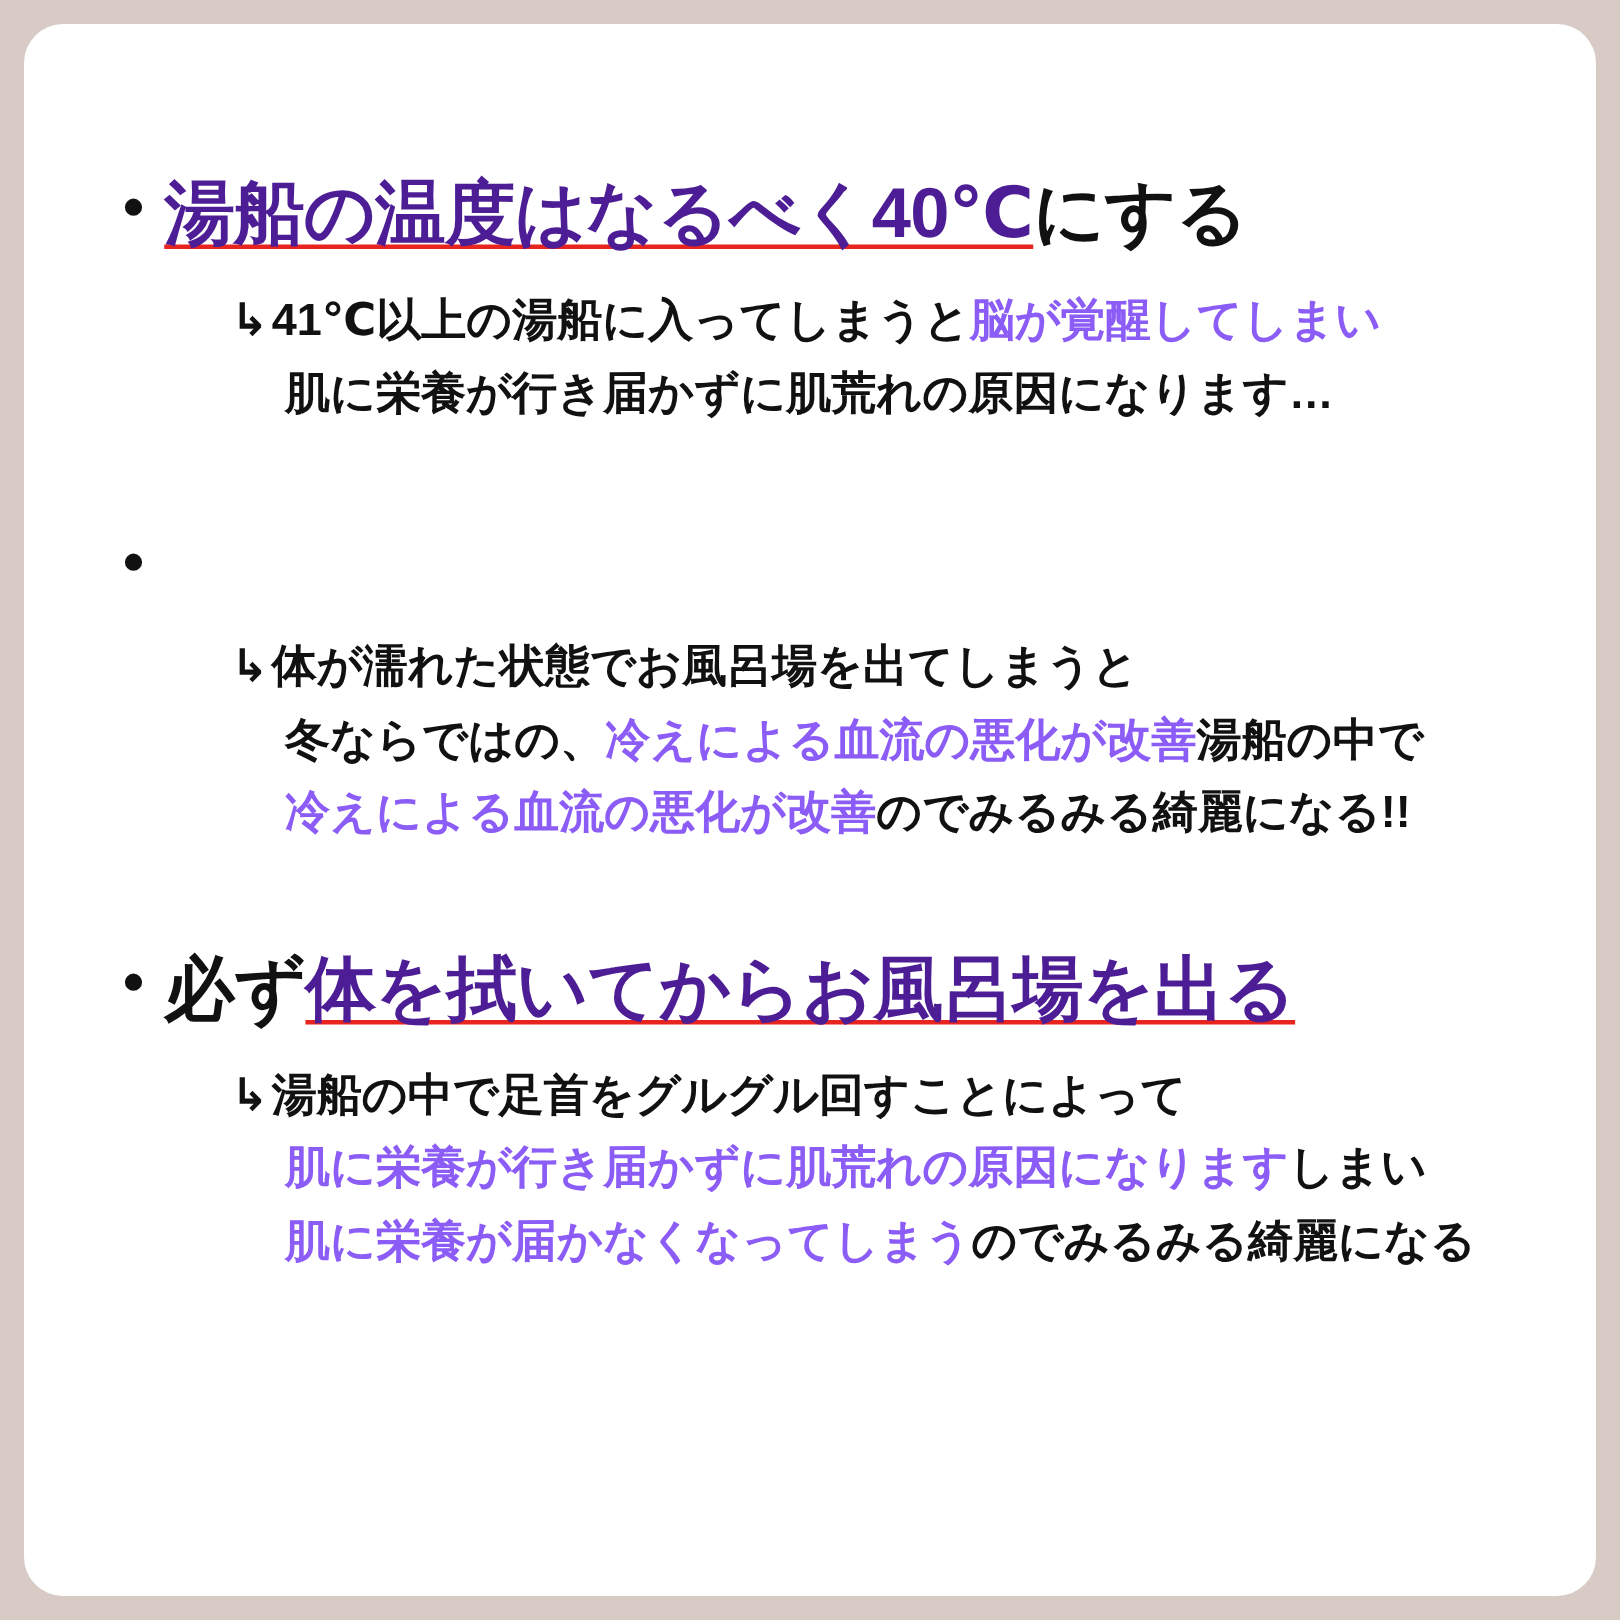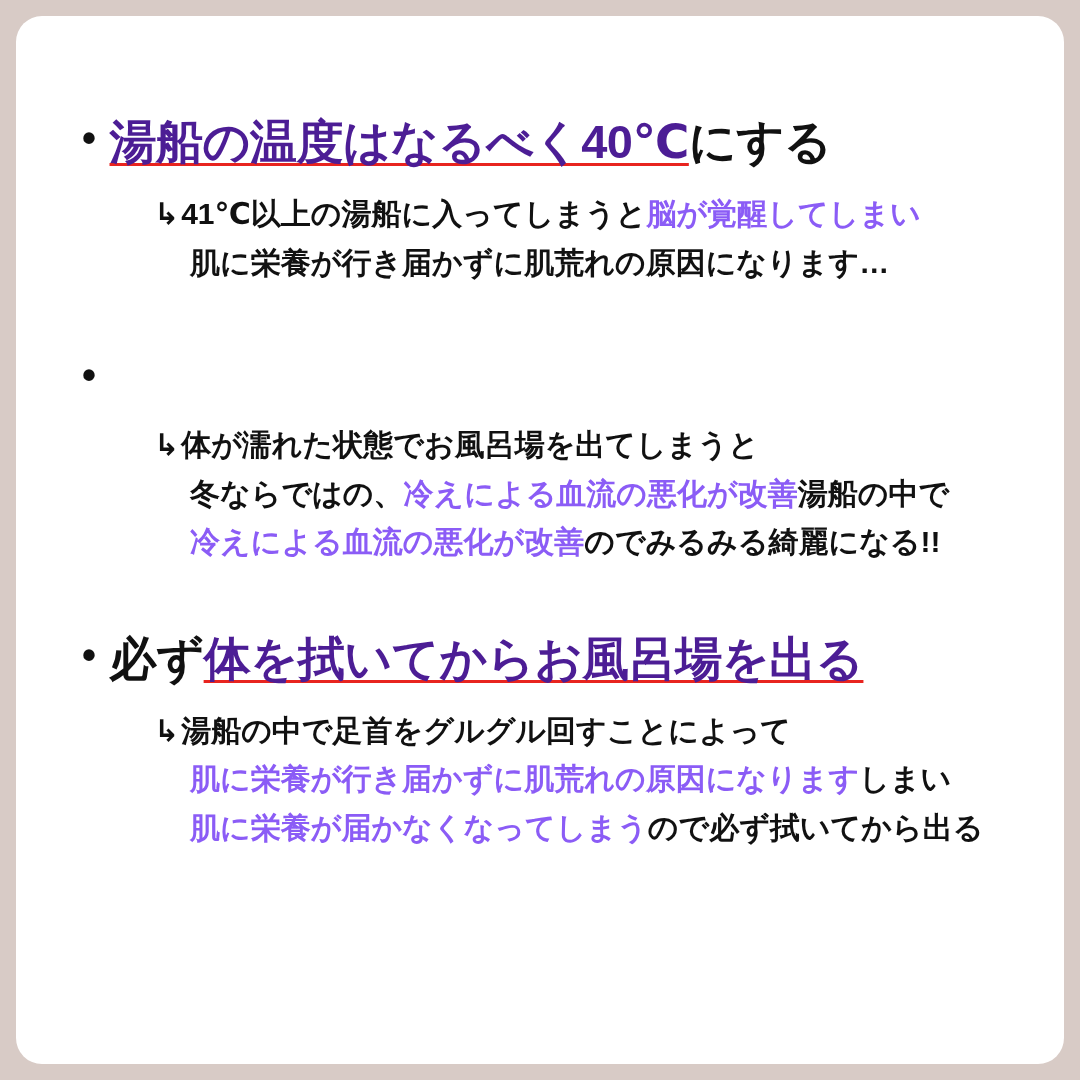--- a/index.html
+++ b/index.html
@@ -139,19 +139,19 @@
         </span>
       </div>
       <div class="sub">
         <span class="line">
           <span class="arrow">↳</span><span class="blk">湯船の中で足首をグルグル回すことによって</span>
         </span>
         <span class="line indent">
           <span class="blue">肌に栄養が行き届かずに肌荒れの原因になります</span><span class="blk">しまい</span>
         </span>
         <span class="line indent">
-          <span class="blue">肌に栄養が届かなくなってしまう</span><span class="blk">ので必ず拭いてから出る</span>
+          <span class="blue">肌に栄養が届かなくなってしまう</span><span class="blk">のでみるみる綺麗になる</span>
         </span>
       </div>
     </div>
 
   </div>
 </div>
 
 </body></html>

